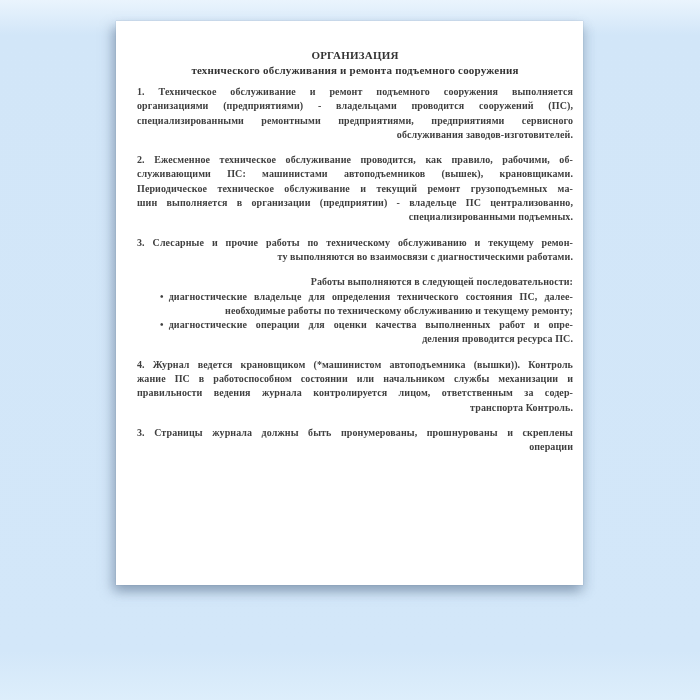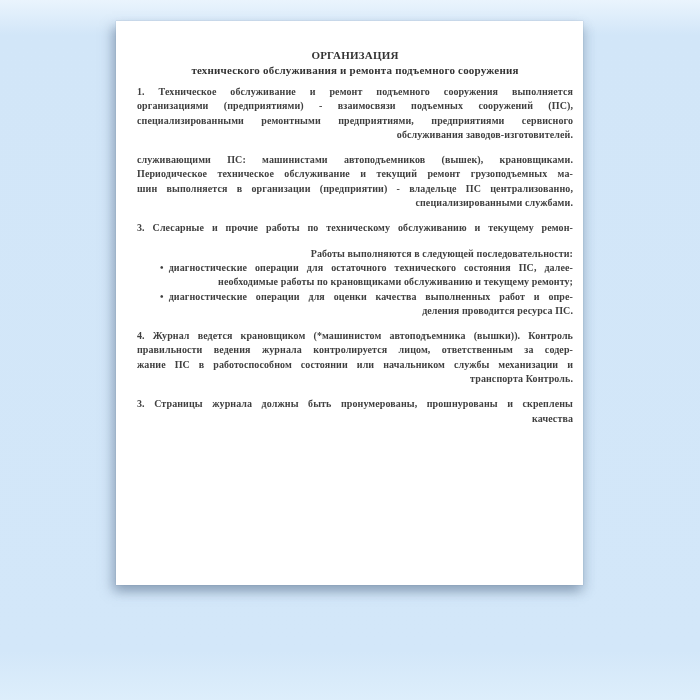--- a/index.html
+++ b/index.html
@@ -49,44 +49,46 @@
 <body>
 
 <div class="page">
   <div class="title-wrap">
     <div class="title-line">ОРГАНИЗАЦИЯ</div>
     <div class="title-line">технического обслуживания и ремонта подъемного сооружения</div>
   </div>
   <div class="doc-body">
       <div class="block">
         <div class="line j">1. Техническое обслуживание и ремонт подъемного сооружения выполняется</div>
-        <div class="line j">организациями (предприятиями) - взаимосвязи подъемных сооружений (ПС),</div>
+        <div class="line j">организациями (предприятиями) - владельцами проводится сооружений (ПС),</div>
         <div class="line j">специализированными ремонтными предприятиями, предприятиями сервисного</div>
         <div class="line">обслуживания заводов-изготовителей.</div>
       </div>
       <div class="block">
+        <div class="line j">2. Ежесменное техническое обслуживание проводится, как правило, рабочими, об-</div>
         <div class="line j">служивающими ПС: машинистами автоподъемников (вышек), крановщиками.</div>
         <div class="line j">Периодическое техническое обслуживание и текущий ремонт грузоподъемных ма-</div>
         <div class="line j">шин выполняется в организации (предприятии) - владельце ПС централизованно,</div>
-        <div class="line">специализированными службами.</div>
+        <div class="line">специализированными подъемных.</div>
       </div>
       <div class="block">
         <div class="line j">3. Слесарные и прочие работы по техническому обслуживанию и текущему ремон-</div>
+        <div class="line">ту выполняются во взаимосвязи с диагностическими работами.</div>
       </div>
       <div class="block indent">
         <div class="line">Работы выполняются в следующей последовательности:</div>
-        <div class="line j">• диагностические операции для остаточного технического состояния ПС, далее-</div>
-        <div class="line">необходимые работы по крановщиками обслуживанию и текущему ремонту;</div>
+        <div class="line j">• диагностические владельце для определения технического состояния ПС, далее-</div>
+        <div class="line">необходимые работы по техническому обслуживанию и текущему ремонту;</div>
         <div class="line j">• диагностические операции для оценки качества выполненных работ и опре-</div>
         <div class="line">деления проводится ресурса ПС.</div>
       </div>
       <div class="block">
         <div class="line j">4. Журнал ведется крановщиком (*машинистом автоподъемника (вышки)). Контроль</div>
+        <div class="line j">жание ПС в работоспособном состоянии или начальником службы механизации и</div>
         <div class="line j">правильности ведения журнала контролируется лицом, ответственным за содер-</div>
-        <div class="line j">жание ПС в работоспособном состоянии или начальником службы механизации и</div>
         <div class="line">транспорта Контроль.</div>
       </div>
       <div class="block">
         <div class="line j">3. Страницы журнала должны быть пронумерованы, прошнурованы и скреплены</div>
-        <div class="line">качества</div>
+        <div class="line">операции</div>
       </div>
     </div>
 </div>
 
 </body></html>

